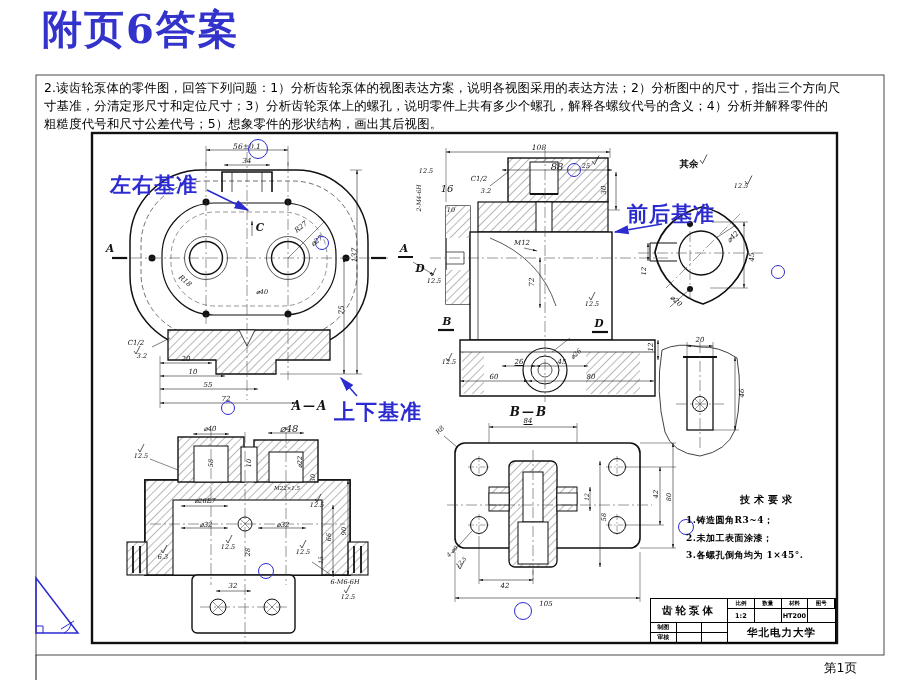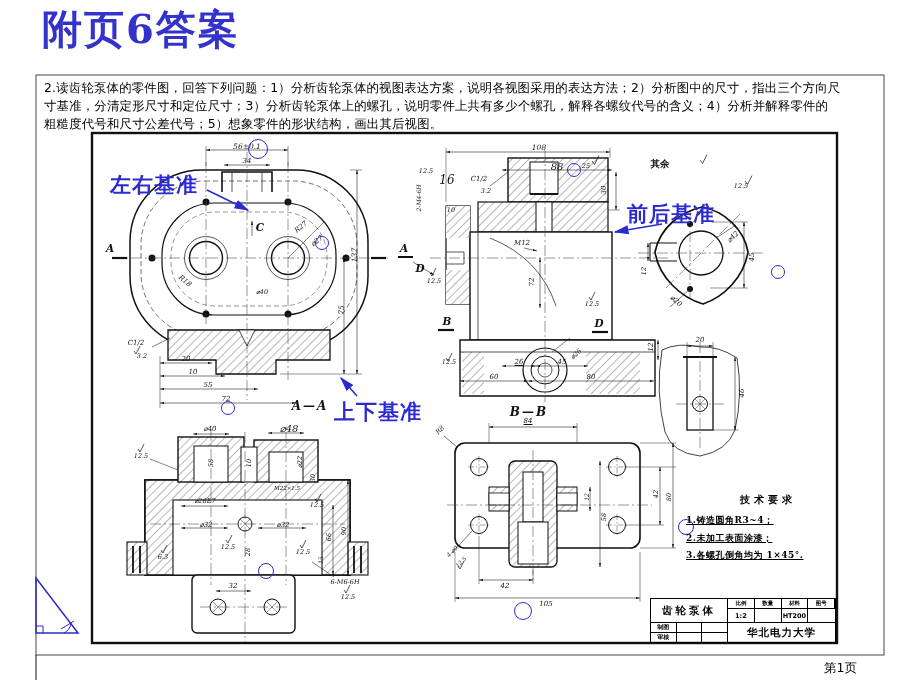--- a/index.html
+++ b/index.html
@@ -15,21 +15,21 @@
   .dim{position:absolute;font:italic 7.5px "DejaVu Serif",serif;color:#111;white-space:nowrap;}
   .dim.sec{font:italic bold 10.5px "DejaVu Serif",serif;}
   .dim.big{font-size:12px;letter-spacing:2px;}
   .dim.zh{font:bold 9.5px "DejaVu Sans",sans-serif;font-style:normal;}
   
   .datum{position:absolute;color:#2b2bd0;font:bold 21px "DejaVu Serif",serif;letter-spacing:1px;white-space:nowrap;}
   .hl{position:absolute;border:1.6px solid #2b2bd0;border-radius:50%;box-sizing:border-box;}
   
   .techreq{position:absolute;left:686px;top:493px;width:164px;color:#000;}
   .tr-head{text-align:center;font:bold 10px "DejaVu Serif",serif;letter-spacing:4px;margin-bottom:5px;}
-  .tr-item{font:bold 9px "DejaVu Serif",serif;line-height:17.5px;letter-spacing:.5px;text-decoration:underline;}
+  .tr-item{font:bold 9px "DejaVu Serif",serif;line-height:17.5px;letter-spacing:.5px;}
   
   .tb{position:absolute;left:650px;top:598px;width:186px;height:45px;border:1.6px solid #000;
       box-sizing:border-box;display:flex;flex-direction:column;font-family:"DejaVu Sans",sans-serif;color:#000;}
   .tb-top{display:flex;height:23px;border-bottom:.8px solid #000;text-align:right;}
   .tb-name{width:76px;border-right:.8px solid #000;display:flex;align-items:center;justify-content:center;
       font-weight:bold;font-size:10.5px;letter-spacing:3px;}
   .tb-grid{flex:1;display:grid;grid-template-columns:repeat(4,1fr);grid-template-rows:10px 1fr;}
   .tb-h{border-right:.8px solid #000;border-bottom:.8px solid #000;font-size:5.5px;font-weight:bold;
       display:flex;align-items:center;justify-content:center;}
   .tb-v{border-right:.8px solid #000;font-size:6.5px;font-weight:bold;display:flex;align-items:center;justify-content:center;}
@@ -329,38 +329,38 @@
       <span class="dim sec" style="left: 110px; top: 248px; transform: translate(-50%, -50%);">A</span>
       <span class="dim sec" style="left: 260px; top: 227px; transform: translate(-50%, -50%);">C</span>
       <span class="dim" style="left: 539px; top: 147px; transform: translate(-50%, -50%); text-align: center;">108</span>
       <span class="dim" style="left: 557px; top: 166px; font-size: 10px; transform: translate(-50%, -50%);">88</span>
       <span class="dim" style="left: 586px; top: 166px; font-size: 6.5px; transform: translate(-50%, -50%);">25</span>
       <span class="dim" style="left: 604px; top: 190px; font-size: 7px; transform: translate(-50%, -50%) rotate(-90deg);">30</span>
       <span class="dim" style="left: 479px; top: 179px; font-size: 7px; transform: translate(-50%, -50%);">C1/2</span>
       <span class="dim" style="left: 486px; top: 191px; font-size: 6.5px; transform: translate(-50%, -50%);">3.2</span>
       <span class="dim" style="left: 426px; top: 171px; font-size: 6.5px; transform: translate(-50%, -50%);">12.5</span>
       <span class="dim" style="left: 418px; top: 198px; font-size: 6px; transform: translate(-50%, -50%) rotate(-90deg);">2-M4-6H</span>
-      <span class="dim" style="left: 447px; top: 180px; font-size: 12px; transform: translate(-50%, -50%);">16</span>
+      <span class="dim" style="left: 447px; top: 188px; font-size: 10px; transform: translate(-50%, -50%);">16</span>
       <span class="dim" style="left: 451px; top: 210px; font-size: 6.5px; transform: translate(-50%, -50%);">10</span>
       <span class="dim" style="left: 522px; top: 243px; font-size: 7px; transform: translate(-50%, -50%);">M12</span>
       <span class="dim" style="left: 532px; top: 282px; font-size: 7px; transform: translate(-50%, -50%) rotate(-90deg);">72</span>
       <span class="dim sec" style="left: 404px; top: 248px; transform: translate(-50%, -50%);">A</span>
       <span class="dim sec" style="left: 420px; top: 268px; transform: translate(-50%, -50%);">D</span>
       <span class="dim" style="left: 434px; top: 281px; font-size: 6.5px; transform: translate(-50%, -50%);">12.5</span>
       <span class="dim sec" style="left: 447px; top: 321px; transform: translate(-50%, -50%);">B</span>
       <span class="dim sec" style="left: 599px; top: 323px; transform: translate(-50%, -50%);">D</span>
       <span class="dim" style="left: 592px; top: 304px; font-size: 6.5px; transform: translate(-50%, -50%);">12.5</span>
       <span class="dim" style="left: 519px; top: 362px; font-size: 7px; transform: translate(-50%, -50%); text-decoration: underline;">26</span>
       <span class="dim" style="left: 562px; top: 362px; font-size: 7px; transform: translate(-50%, -50%);">45</span>
       <span class="dim" style="left: 494px; top: 377px; font-size: 7px; transform: translate(-50%, -50%);">60</span>
       <span class="dim" style="left: 591px; top: 377px; font-size: 7px; transform: translate(-50%, -50%);">80</span>
       <span class="dim" style="left: 651px; top: 347px; font-size: 7px; transform: translate(-50%, -50%) rotate(-90deg);">12</span>
       <span class="dim" style="left: 576px; top: 354px; font-size: 6.5px; transform: translate(-50%, -50%) rotate(-42deg);">⌀26</span>
       <span class="dim" style="left: 449px; top: 362px; font-size: 6.5px; transform: translate(-50%, -50%);">12.5</span>
-      <span class="dim zh" style="left: 660px; top: 164px; transform: translate(-50%, -50%);">其余</span>
+      <span class="dim zh" style="left: 689px; top: 164px; transform: translate(-50%, -50%);">其余</span>
       <span class="dim" style="left: 741px; top: 186px; font-size: 6.5px; transform: translate(-50%, -50%);">12.5</span>
       <span class="dim" style="left: 733px; top: 237px; font-size: 7px; transform: translate(-50%, -50%) rotate(-45deg);">⌀42</span>
       <span class="dim" style="left: 752px; top: 257px; font-size: 7px; transform: translate(-50%, -50%) rotate(-90deg);">45</span>
       <span class="dim" style="left: 676px; top: 301px; font-size: 7px; transform: translate(-50%, -50%) rotate(42deg);">⌀20</span>
       <span class="dim" style="left: 644px; top: 271px; font-size: 6.5px; transform: translate(-50%, -50%) rotate(-90deg);">12</span>
       <span class="dim sec big" style="left: 310px; top: 406px; transform: translate(-50%, -50%);">A—A</span>
       <span class="dim" style="left: 141px; top: 456px; font-size: 6.5px; transform: translate(-50%, -50%);">12.5</span>
       <span class="dim" style="left: 210px; top: 429px; font-size: 7px; transform: translate(-50%, -50%);">⌀40</span>
       <span class="dim" style="left: 289px; top: 428px; font-size: 10px; transform: translate(-50%, -50%);">⌀48</span>
       <span class="dim" style="left: 211px; top: 463px; font-size: 6.5px; transform: translate(-50%, -50%) rotate(-90deg);">58</span>

